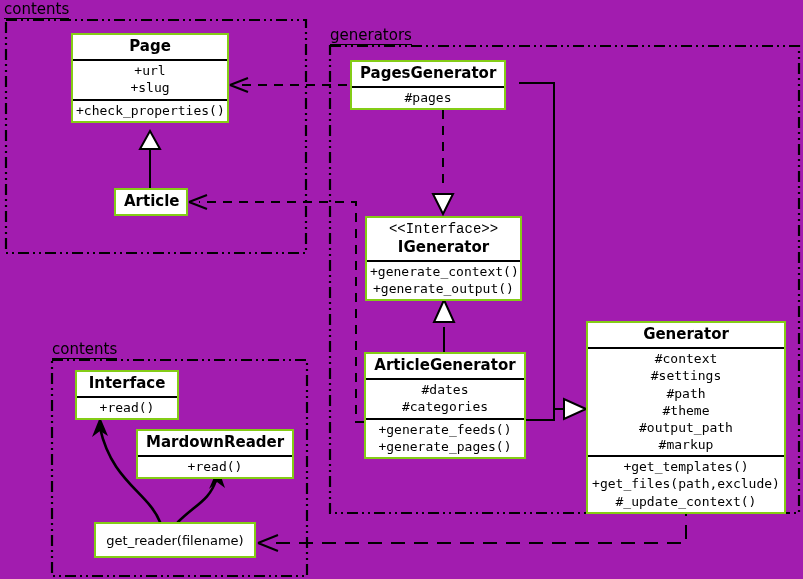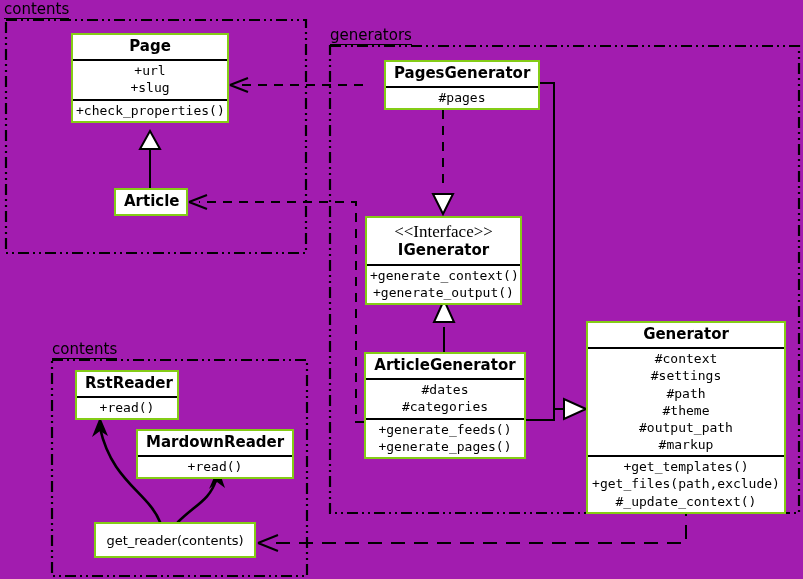--- a/index.html
+++ b/index.html
@@ -39,22 +39,22 @@
     font-size: 15px;
     font-family: "DejaVu Sans", sans-serif;
     padding: 3px 8px 4px 8px;
     line-height: 1.15;
     color: #000000;
     white-space: nowrap;
   }
   .uml-stereotype {
     display: block;
     font-weight: normal;
-    font-size: 17px;
-    font-family: Liberation Serif, serif;
+    font-size: 14px;
+    font-family: Liberation Mono, monospace;
     line-height: 1.25;
   }
   .uml-compartment {
     border-top: 2px solid #000000;
     padding: 1px 3px 2px 3px;
   }
   .uml-feature {
     font-family: "DejaVu Sans Mono", monospace;
     font-size: 13px;
     line-height: 1.32;
@@ -178,21 +178,21 @@
     </div>
     <div class="uml-compartment">
       <div class="uml-feature">+check_properties()</div>
     </div>
   </div>
 
   <div class="uml-class" style="left:114px; top:188px; width:74px;">
     <div class="uml-name">Article</div>
   </div>
 
-  <div class="uml-class" style="left:384px; top:60px; width:156px;">
+  <div class="uml-class" style="left:350px; top:60px; width:156px;">
     <div class="uml-name">PagesGenerator</div>
     <div class="uml-compartment">
       <div class="uml-feature">#pages</div>
     </div>
   </div>
 
   <div class="uml-class" style="left:365px; top:216px; width:157px;">
     <div class="uml-name">
       <span class="uml-stereotype">&lt;&lt;Interface&gt;&gt;</span>
       <span>IGenerator</span>
@@ -226,30 +226,30 @@
       <div class="uml-feature">#markup</div>
     </div>
     <div class="uml-compartment">
       <div class="uml-feature">+get_templates()</div>
       <div class="uml-feature">+get_files(path,exclude)</div>
       <div class="uml-feature">#_update_context()</div>
     </div>
   </div>
 
   <div class="uml-class" style="left:75px; top:370px; width:104px;">
-    <div class="uml-name">RstReader</div>
+    <div class="uml-name">Interface</div>
     <div class="uml-compartment">
       <div class="uml-feature">+read()</div>
     </div>
   </div>
 
   <div class="uml-class" style="left:136px; top:429px; width:158px;">
     <div class="uml-name">MardownReader</div>
     <div class="uml-compartment">
       <div class="uml-feature">+read()</div>
     </div>
   </div>
 
   <div class="uml-class uml-plain" style="left:94px; top:522px; width:162px; height:36px;">
-    <span>get_reader(contents)</span>
+    <span>get_reader(filename)</span>
   </div>
 
 </div>
 
 </body></html>

